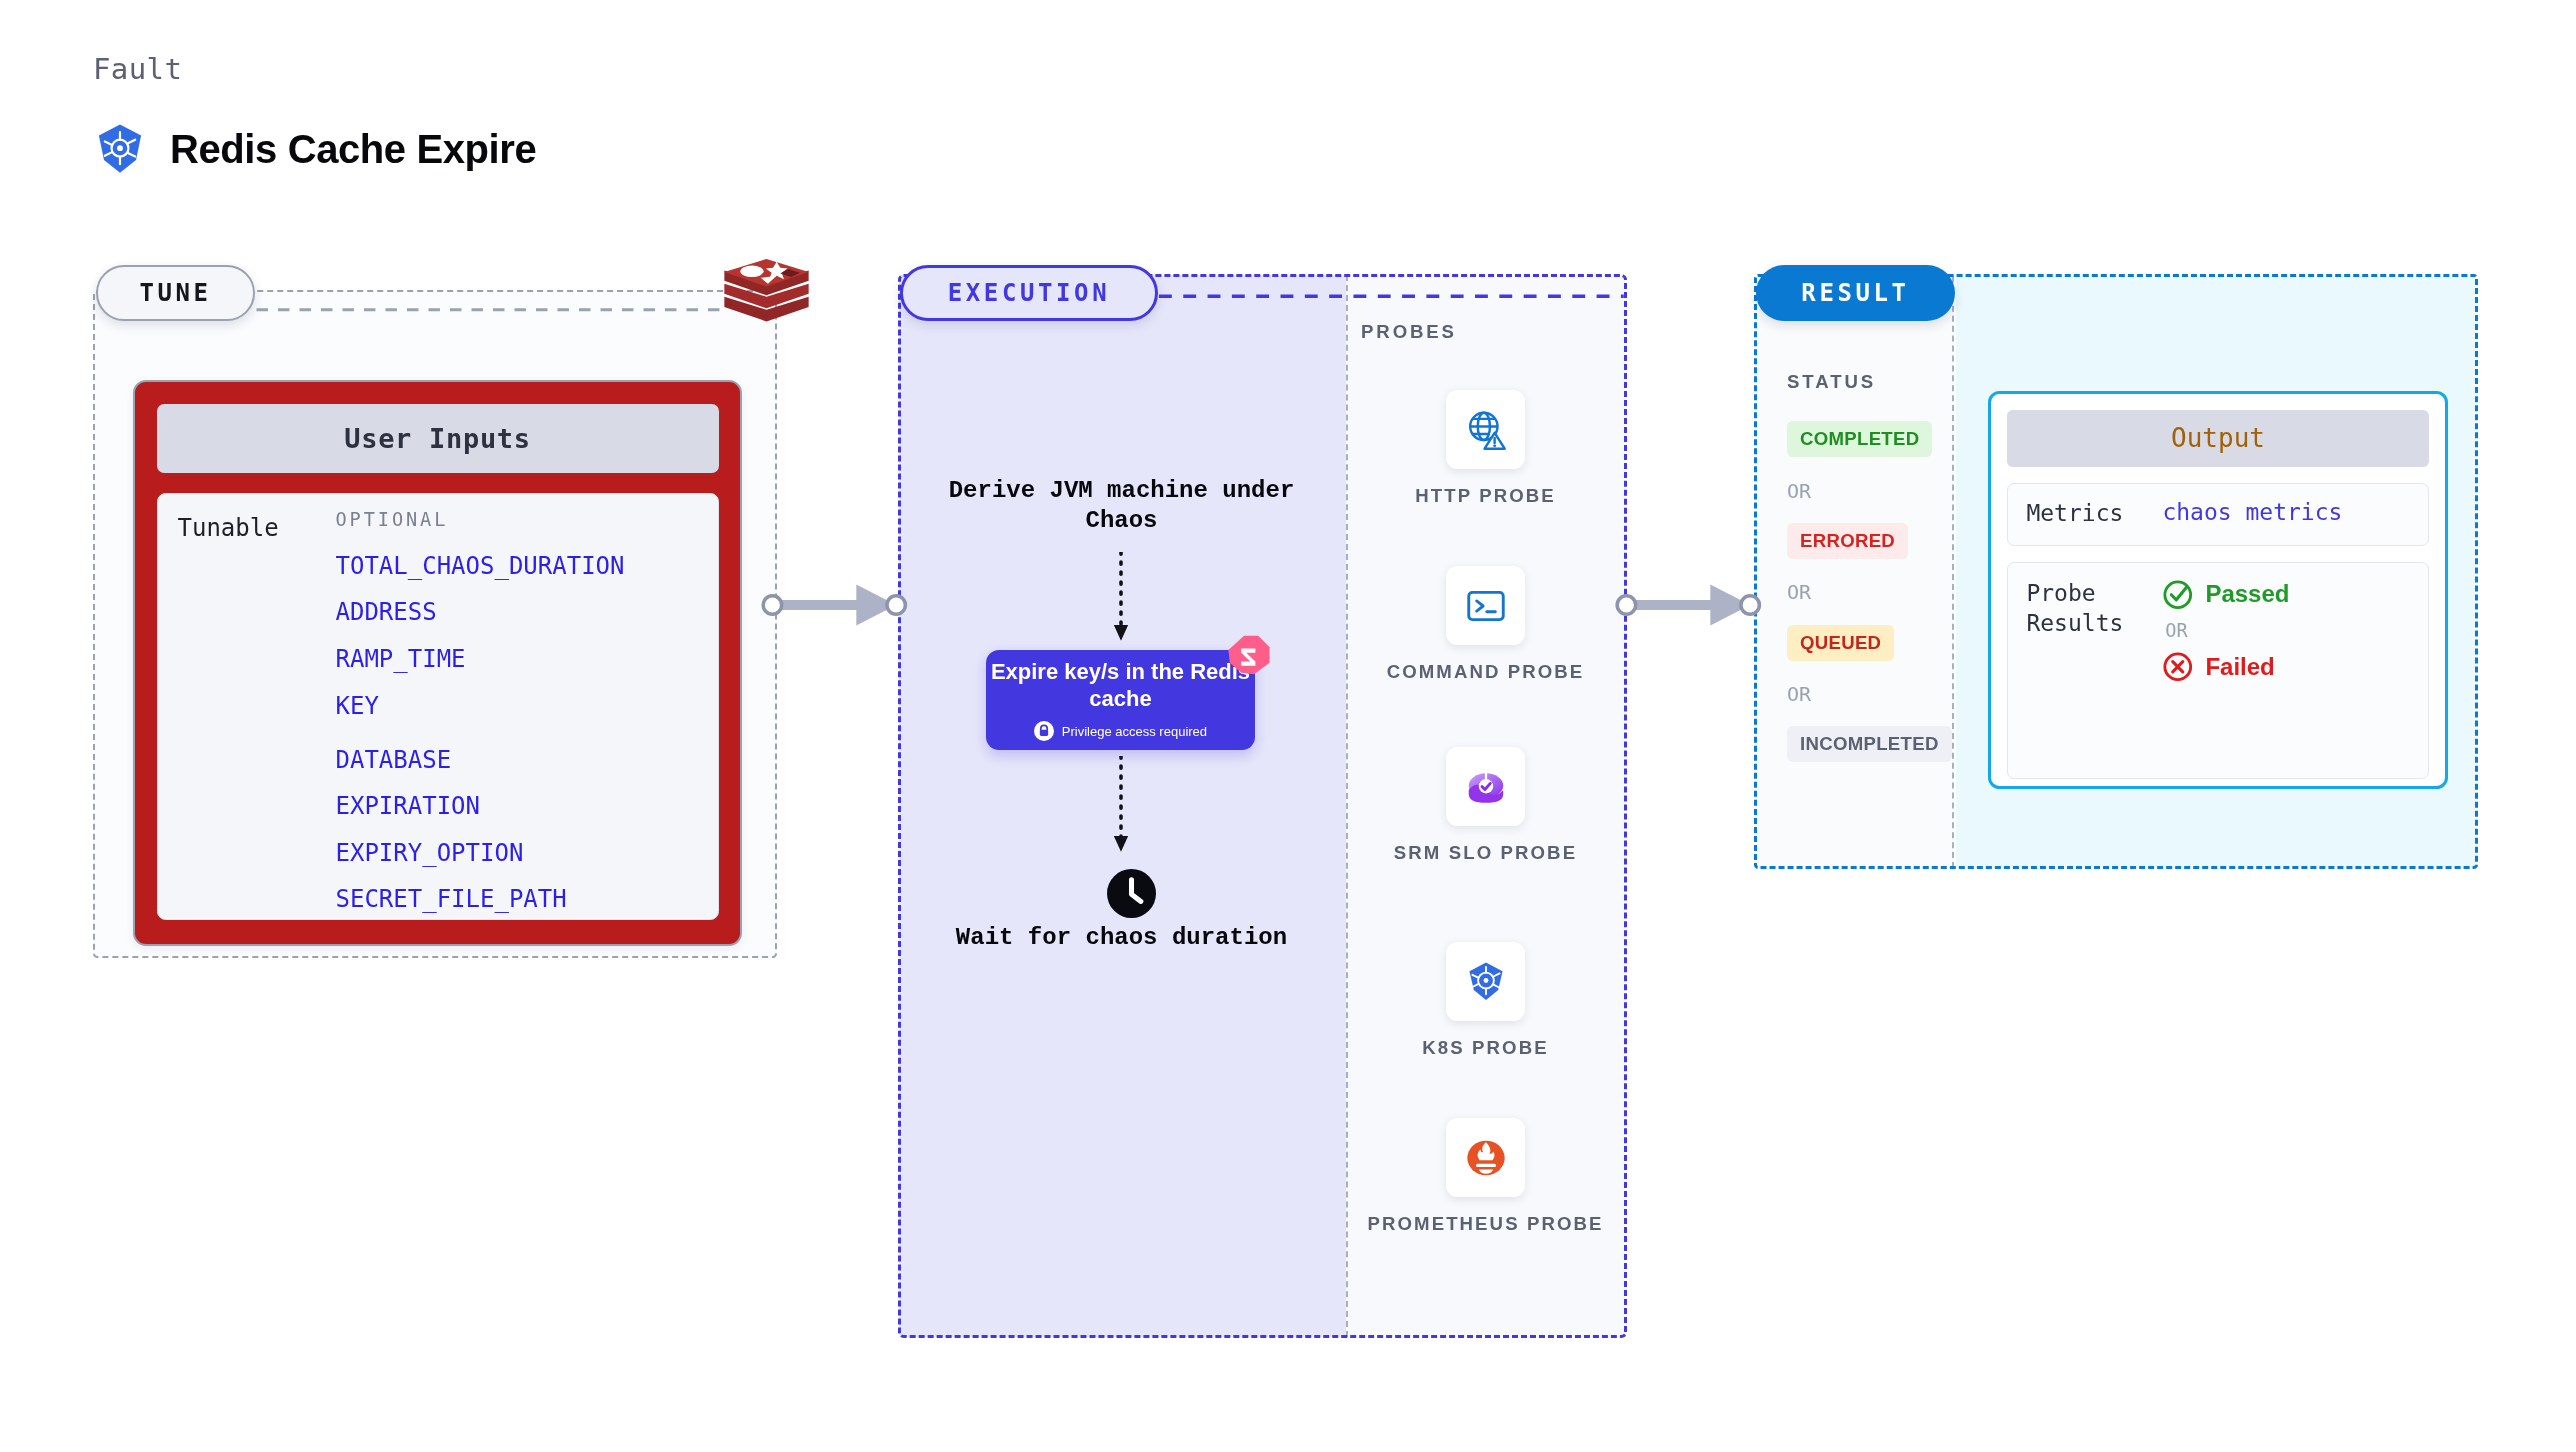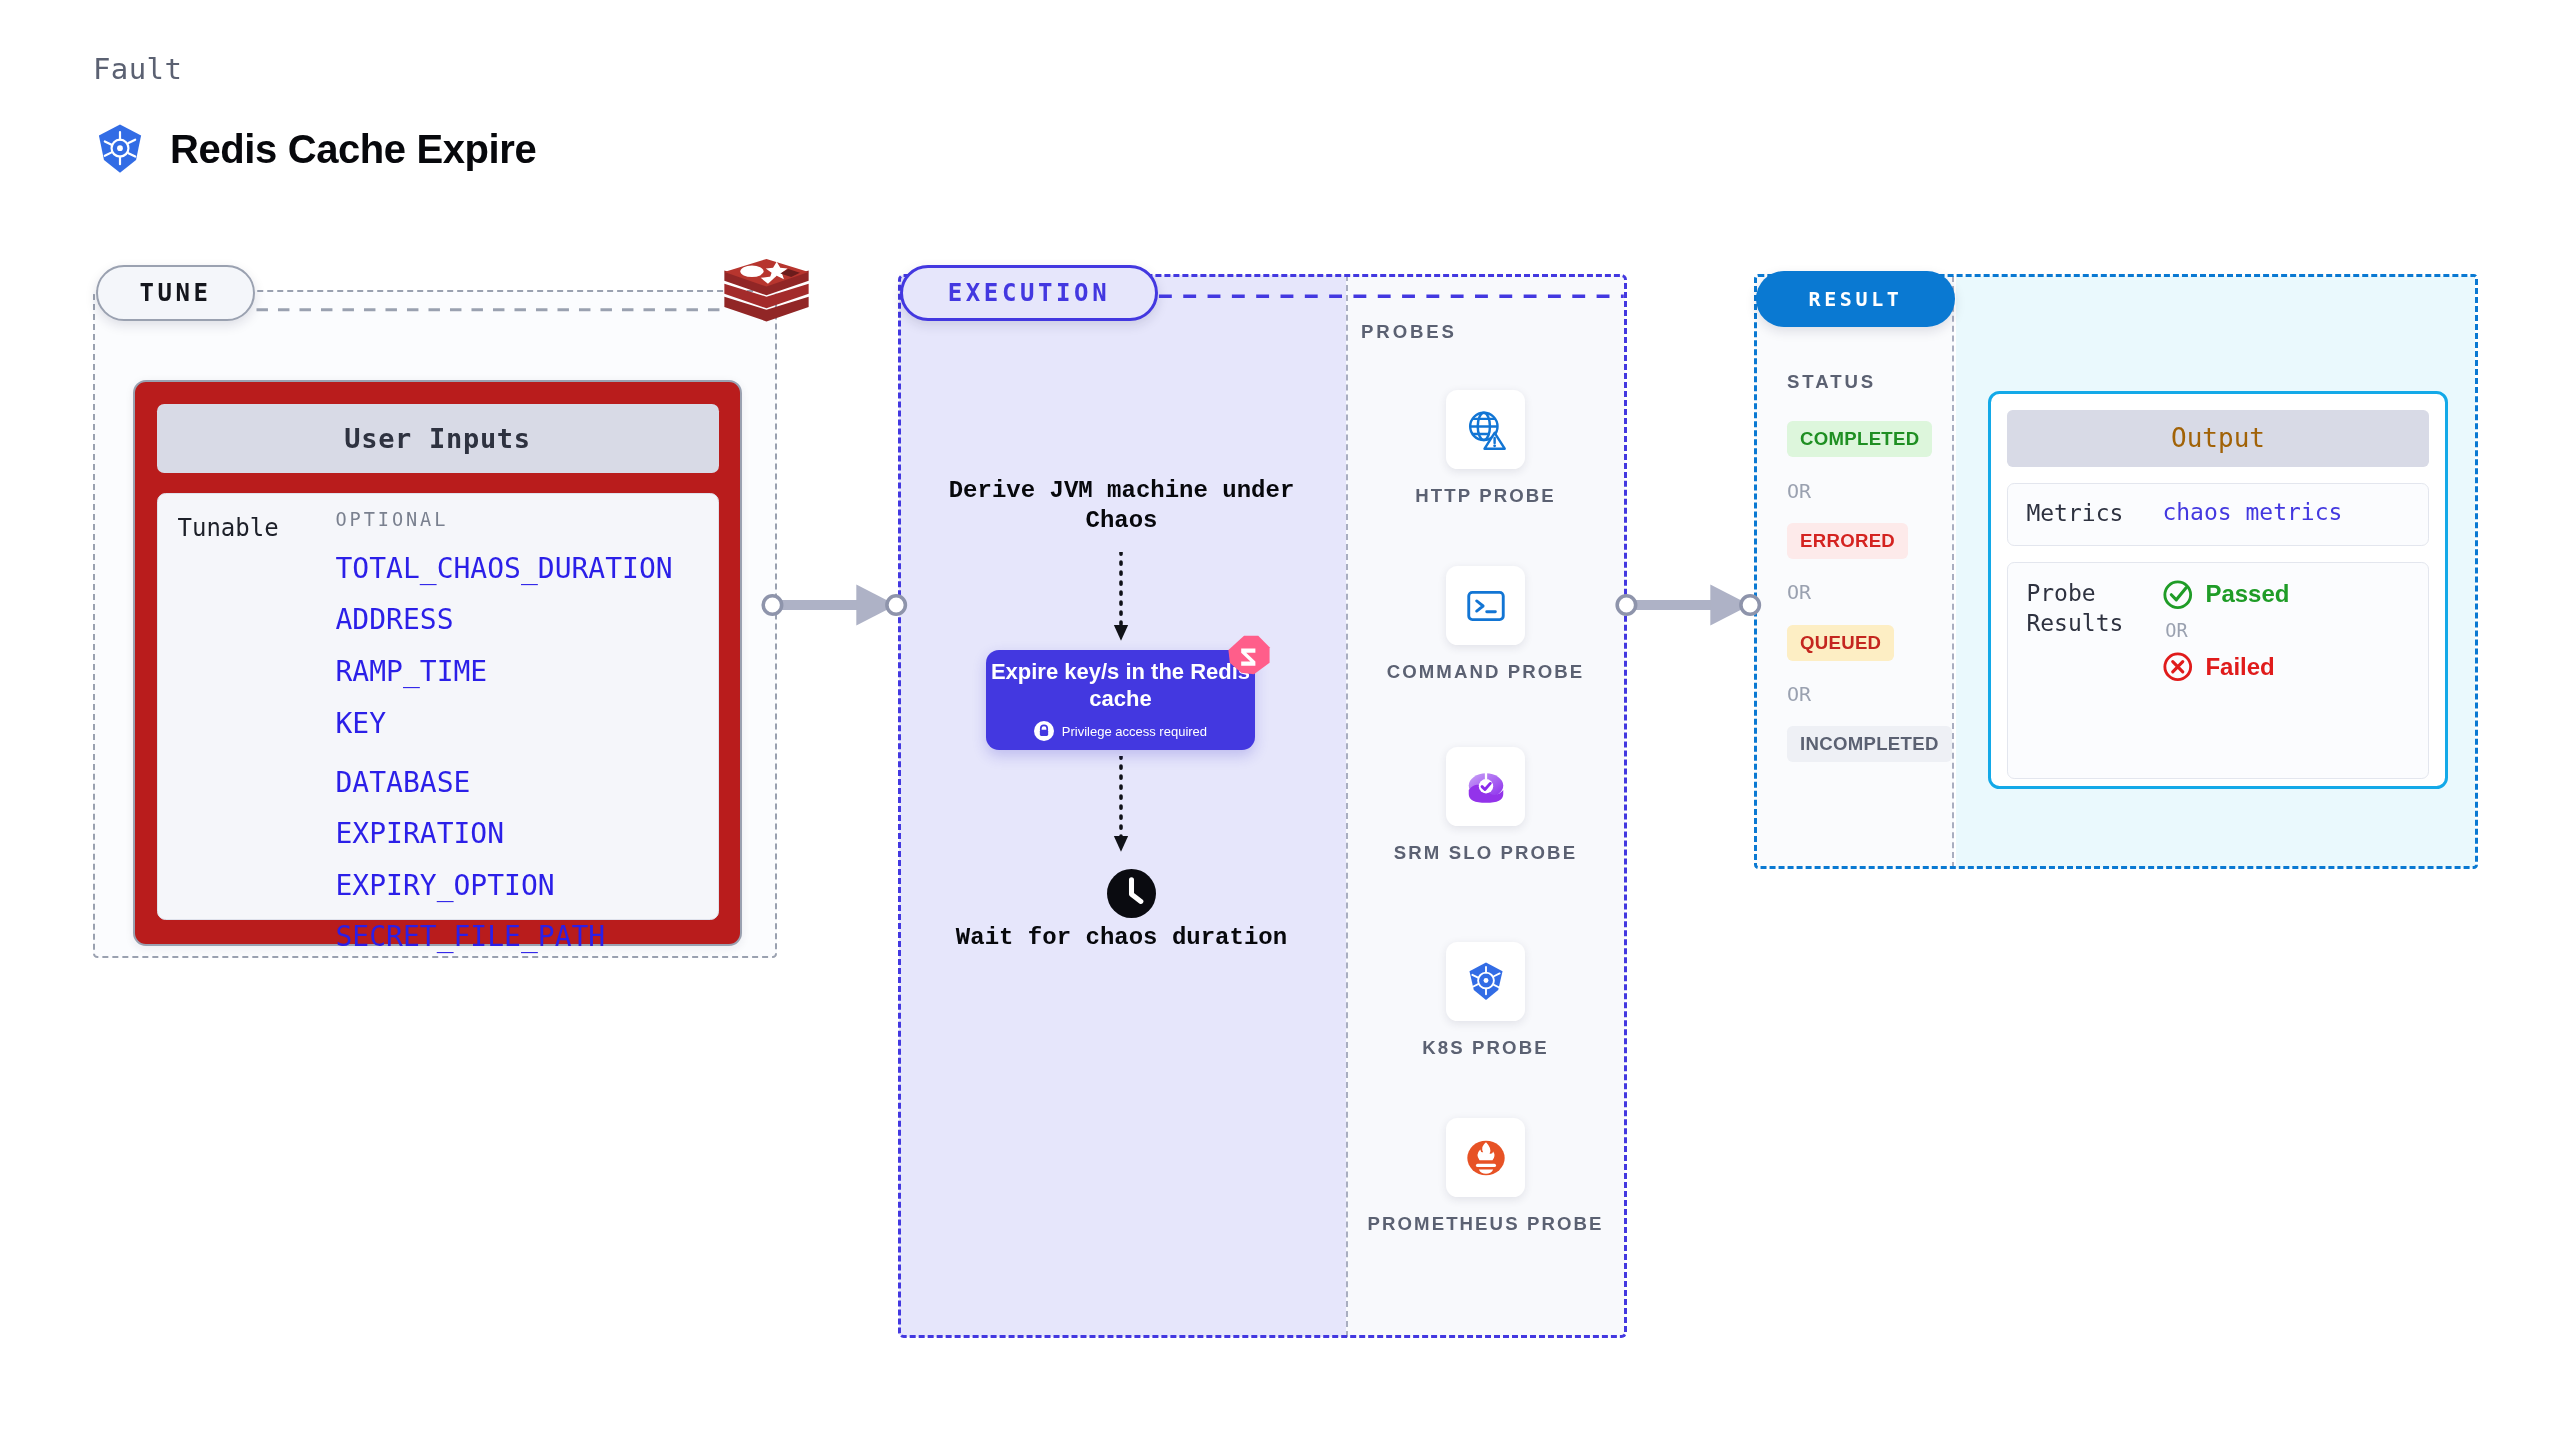--- a/index.html
+++ b/index.html
@@ -57,21 +57,21 @@
   .tunable-label {
     position: absolute; left: 20px; top: 20px;
     font-family: "DejaVu Sans Mono", monospace; font-size: 24px; color: #1d2029;
   }
   .param-col { position: absolute; left: 178px; top: 15.8px; }
   .param-optional {
     font-family: "DejaVu Sans Mono", monospace; font-size: 18.6px; color: #7a808f;
     letter-spacing: 2.9px; margin-bottom: 21.5px;
   }
   .param-item {
-    font-family: "DejaVu Sans Mono", monospace; font-size: 28px; color: #2b1fe8;
+    font-family: "DejaVu Sans Mono", monospace; font-size: 24px; color: #2b1fe8;
     margin-bottom: 18.6px; white-space: nowrap; cursor: pointer;
   }
   .param-item.gap { margin-top: 26px; }
 
   .redis-logo { position: absolute; left: 720px; top: 256px; width: 93px; height: 80px; z-index: 7; }
 
   
   .conn { position: absolute; z-index: 8; }
 
   
@@ -134,22 +134,22 @@
   }
   #status-fill {
     position: absolute; left: 1755px; top: 276px; width: 199px; height: 592px;
     background: #fafbfd; border-right: 2.1px dashed #a9aec0; border-radius: 4.3px 0 0 4.3px;
   }
   #output-fill {
     position: absolute; left: 1956px; top: 276px; width: 519px; height: 592px;
     background: #eaf9fd; border-radius: 0 4.3px 4.3px 0;
   }
   #result-pill {
-    left: 1756px; top: 271px; width: 199px; height: 56px;
-    background: #0a79d2; border: none; color: #ffffff; font-size: 20px;
+    left: 1756px; top: 265px; width: 199px; height: 56px;
+    background: #0a79d2; border: none; color: #ffffff; font-size: 24px;
   }
   .status-label {
     position: absolute; left: 1787px; top: 371px;
     font-size: 18.6px; font-weight: 700; color: #5b6172; letter-spacing: 2.9px;
   }
   .status-badge {
     position: absolute; display: inline-flex; align-items: center; border-radius: 5.7px;
     padding: 7.2px 13px; font-size: 18.6px; font-weight: 700; letter-spacing: 0.3px;
   }
   .or-text { position: absolute; font-size: 20px; color: #9aa1b0; font-family: "DejaVu Sans Mono", monospace; }

